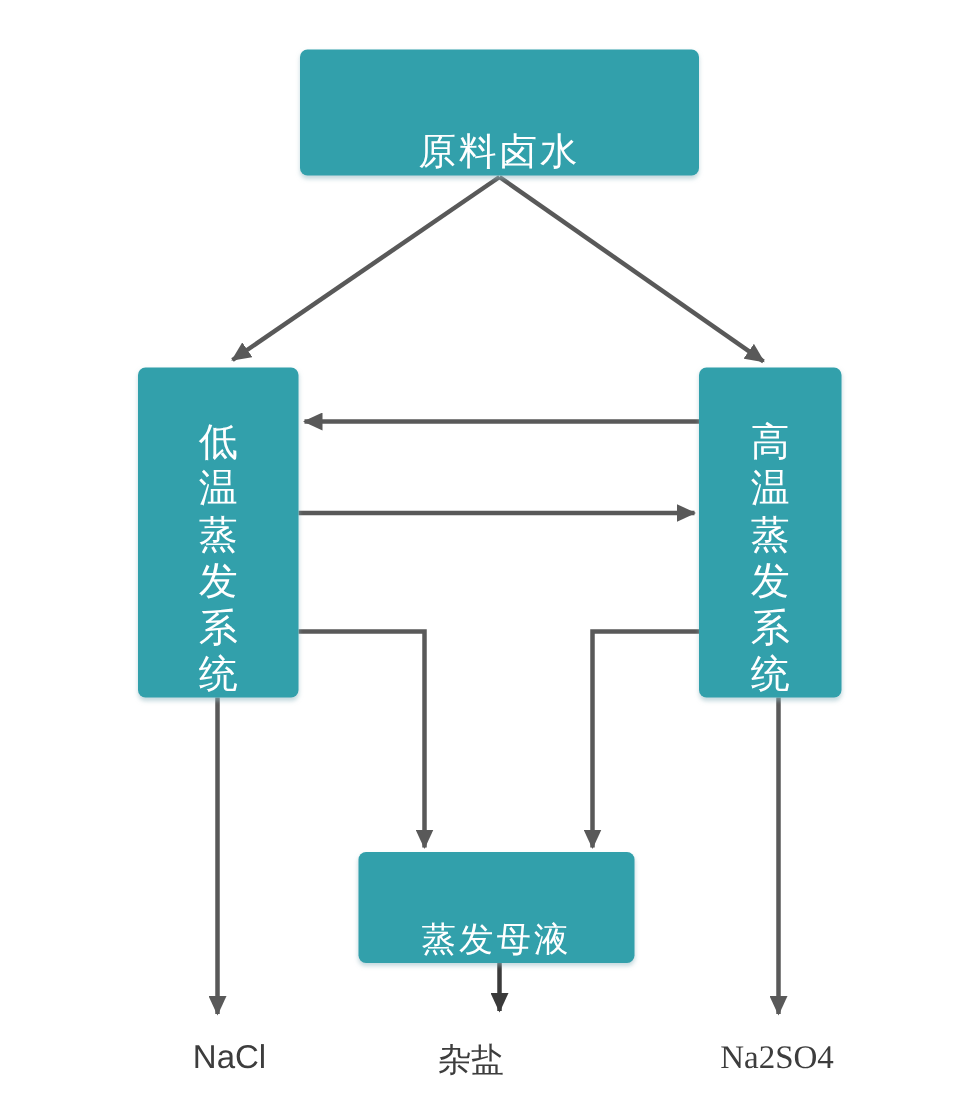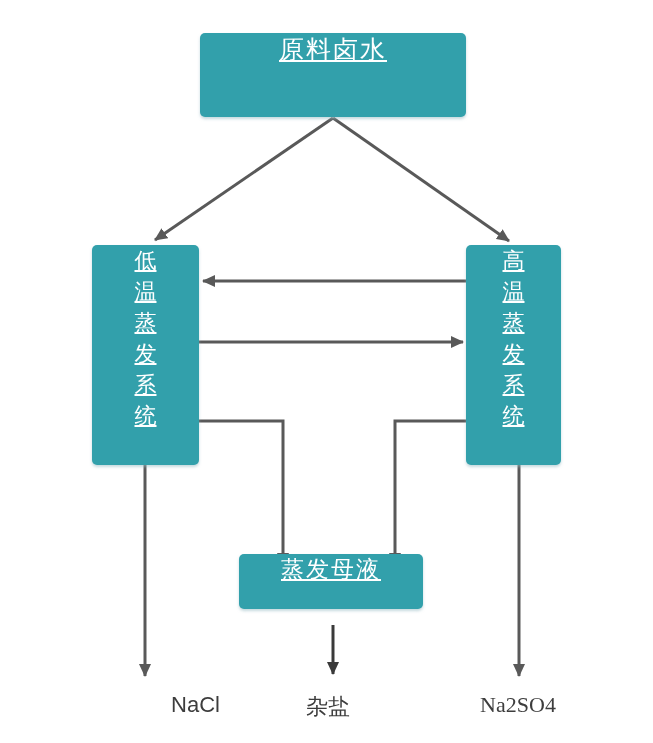--- a/index.html
+++ b/index.html
@@ -16,55 +16,54 @@
     position:relative;
     width:653px;height:743px;
     background:var(--bg);
     overflow:hidden;
   }
   .node{
     position:absolute;
     background:var(--node-fill);
     color:var(--node-text);
     border-radius:5px;
-    display:flex;align-items:flex-start;justify-content:center;
+    display:flex;align-items:flex-end;justify-content:center;
     box-shadow:0 2px 3px rgba(150,185,195,.55);
     box-sizing:border-box;
-    text-decoration:underline;
   }
   .node-source{
     left:200px;top:33px;width:266px;height:84px;
     font-size:25px;letter-spacing:2px;
   }
   .node-tall{
     top:245px;width:107px;height:220px;
   }
   .node-low{left:92px;}
   .node-high{left:466px;width:95px;}
   .vtext{
     width:28px;
-    font-size:22px;
+    font-size:26px;
     line-height:31px;
     text-align:center;
     word-break:break-all;
   }
   .node-mother{
-    left:239px;top:554px;width:184px;height:55px;
+    left:239px;top:568px;width:184px;height:74px;
     font-size:23px;letter-spacing:2px;
   }
   .out-label{
     position:absolute;
     top:692px;
     width:160px;
     text-align:center;
     color:var(--label-text);
     font-size:22px;
   }
-  .out-nacl{left:60px;text-align:right;}
-  .out-mixed{left:248px;}
+  .out-nacl{left:73px;}
+  .out-mixed{left:234px;}
   .out-na2so4{left:438px;font-family:Liberation Serif, serif;}
   svg.connectors{
     position:absolute;left:0;top:0;width:653px;height:743px;
     pointer-events:none;
   }
   .arrow{
     stroke:var(--arrow);
     stroke-width:3;
     fill:none;
   }

